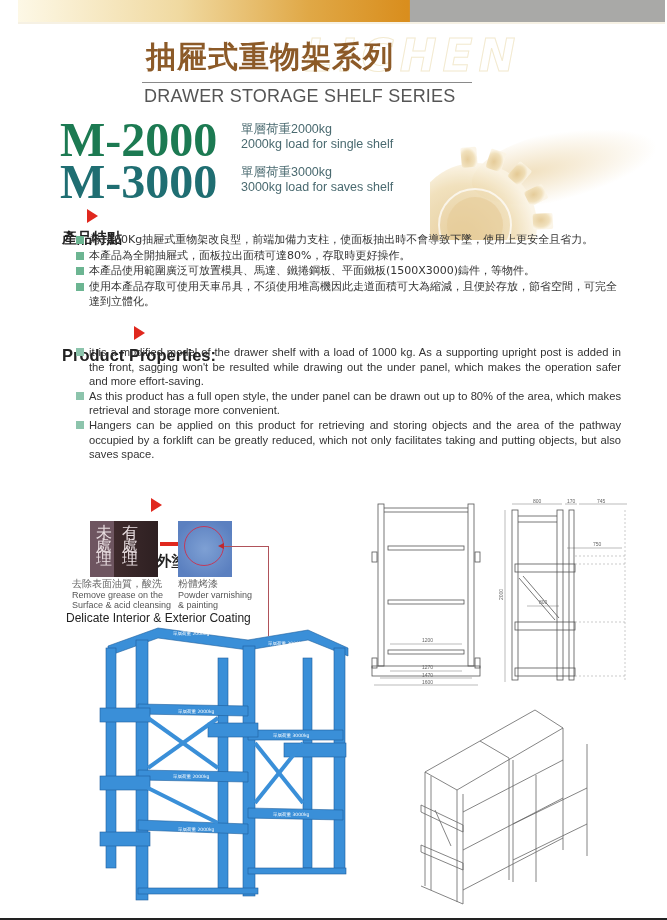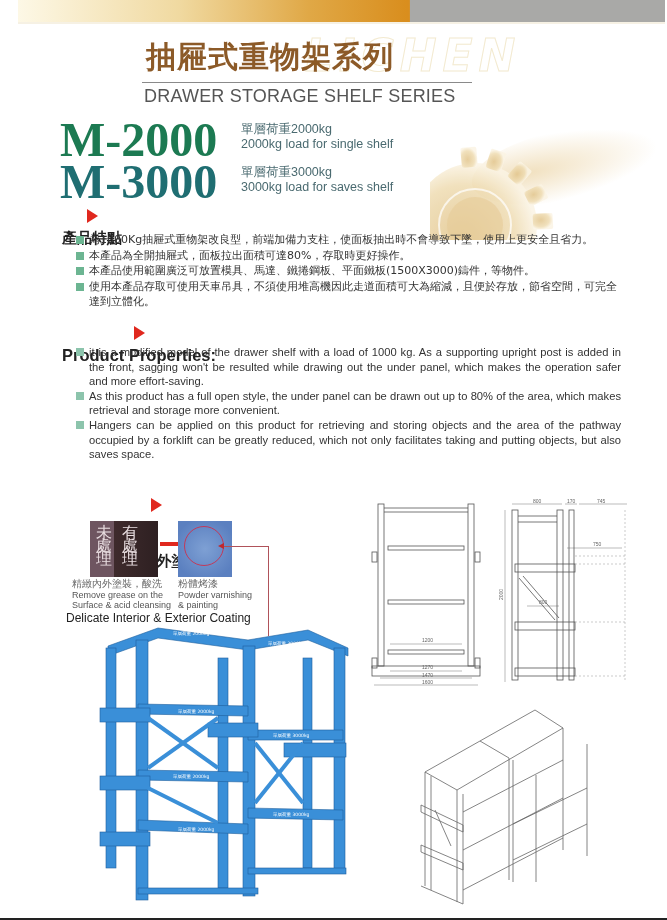--- a/index.html
+++ b/index.html
@@ -151,21 +151,21 @@
   <span class="sw-l">未處理</span>
   <span class="sw-r">有處理</span>
 </div>
 <div class="abs arrow-red"></div>
 <div class="abs swatch-blue"></div>
 <div class="abs swatch-circle"></div>
 <div class="abs pointer-h"></div>
 <div class="abs pointer-v"></div>
 
 <div class="abs cap cap-1">
-  <div class="cap-cn">精緻內外塗裝，酸洗</div>
+  <div class="cap-cn">去除表面油質，酸洗</div>
   <div>Remove grease on the</div>
   <div>Surface &amp; acid cleansing</div>
 </div>
 <div class="abs cap cap-2">
   <div class="cap-cn">粉體烤漆</div>
   <div>Powder varnishing</div>
   <div>&amp; painting</div>
 </div>
 
 <svg class="abs shelf" viewBox="0 0 262 292">

